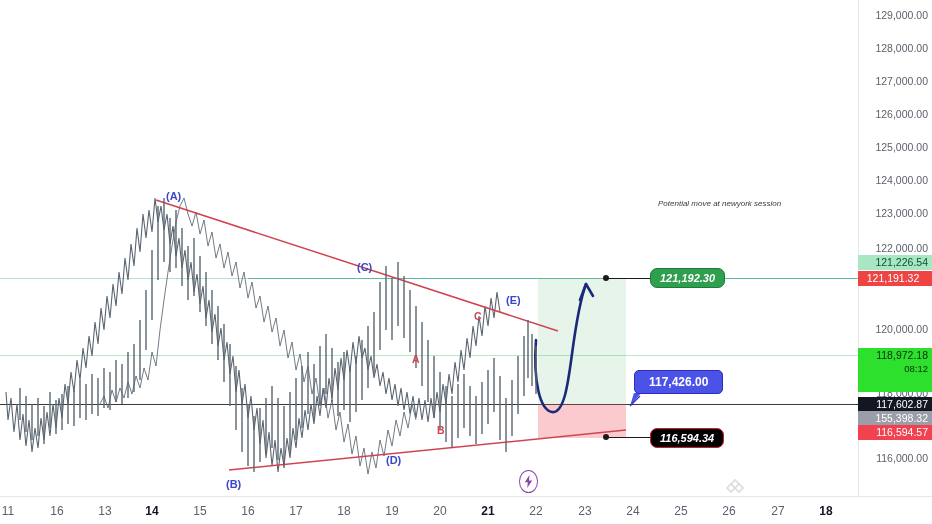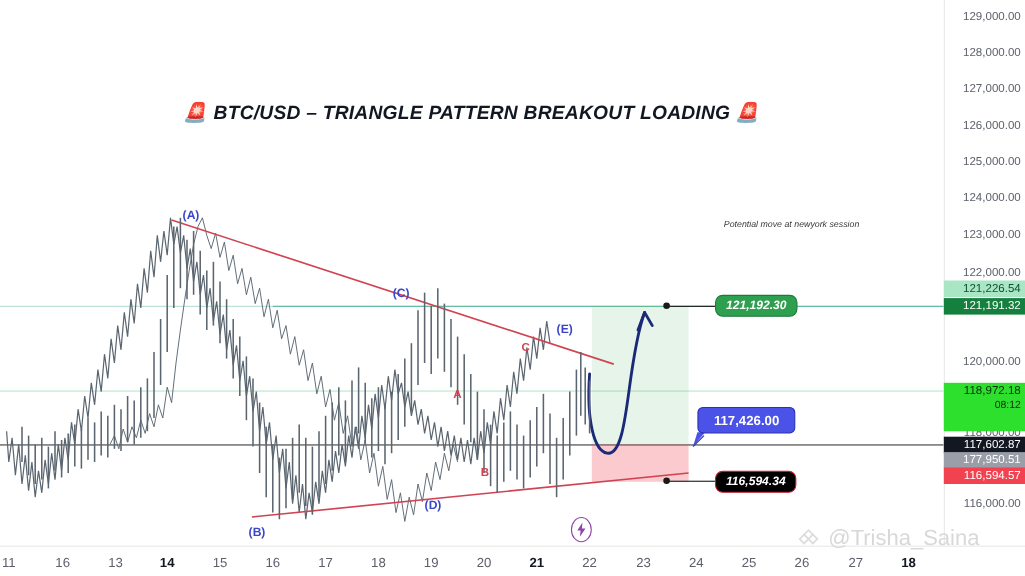--- a/index.html
+++ b/index.html
@@ -77,21 +77,21 @@
     position: absolute;
     right: 0;
     width: 74px;
     font-size: 10.5px;
     padding: 1px 4px 1px 0;
     text-align: right;
     white-space: nowrap;
     line-height: 13px;
   }
   .badge-light-green { background: #a8e6c4; color: #0f5132; }
-  .badge-teal { background: #15803d; color: #ffffff; }
+  .badge-teal { background: #ef4444; color: #ffffff; text-align: center; }
   .badge-bright-green { background: #2ee02e; color: #0a2d0a; }
   .badge-black { background: #131722; color: #ffffff; }
   .badge-gray { background: #9a9ea8; color: #ffffff; }
   .badge-red { background: #f2414f; color: #ffffff; }
   .badge-sub { font-size: 9.5px; display:block; text-align:right; }
 
   
   .hline { position: absolute; left: 0; height: 0; }
   .hline-teal { border-top: 1.4px solid #5fb9a0; }
   .hline-green { border-top: 1px solid #b7e8c9; }
@@ -421,27 +421,24 @@
 
     <div class="price-badge badge-light-green" style="top:255px;">121,226.54</div>
     <div class="price-badge badge-teal" style="top:271px;">121,191.32</div>
 
     <div class="price-badge badge-bright-green" style="top:348px;height:44px;padding-top:1px;">
       <span>118,972.18</span>
       <span class="badge-sub">08:12</span>
     </div>
 
     <div class="price-badge badge-black" style="top:397px;">117,602.87</div>
-    <div class="price-badge badge-gray" style="top:411px;">177,950.51</div>
+    <div class="price-badge badge-gray" style="top:411px;">155,398.32</div>
     <div class="price-badge badge-red" style="top:425px;">116,594.57</div>
   </div>
 
-  <div id="chart-title">
-    <span>🚨 BTC/USD – TRIANGLE PATTERN BREAKOUT LOADING 🚨</span>
-  </div>
 
   <div id="time-axis">
     <div class="time-tick" style="left:8px;">11</div>
     <div class="time-tick" style="left:57px;">16</div>
     <div class="time-tick" style="left:105px;">13</div>
     <div class="time-tick bold" style="left:152px;">14</div>
     <div class="time-tick" style="left:200px;">15</div>
     <div class="time-tick" style="left:248px;">16</div>
     <div class="time-tick" style="left:296px;">17</div>
     <div class="time-tick" style="left:344px;">18</div>
@@ -460,16 +457,15 @@
   <div id="watermark">
     <span>
       <svg width="26" height="20" viewBox="0 0 26 20" aria-hidden="true">
         <g fill="none" stroke="#dcdcdc" stroke-width="1.6">
           <path d="M5,10 L9,6 L13,10 L9,14 Z"></path>
           <path d="M13,10 L17,6 L21,10 L17,14 Z"></path>
           <path d="M9,6 L13,2 L17,6"></path>
         </g>
       </svg>
     </span>
-    <span>@Trisha_Saina</span>
   </div>
 
 </div>
 
 </body></html>

